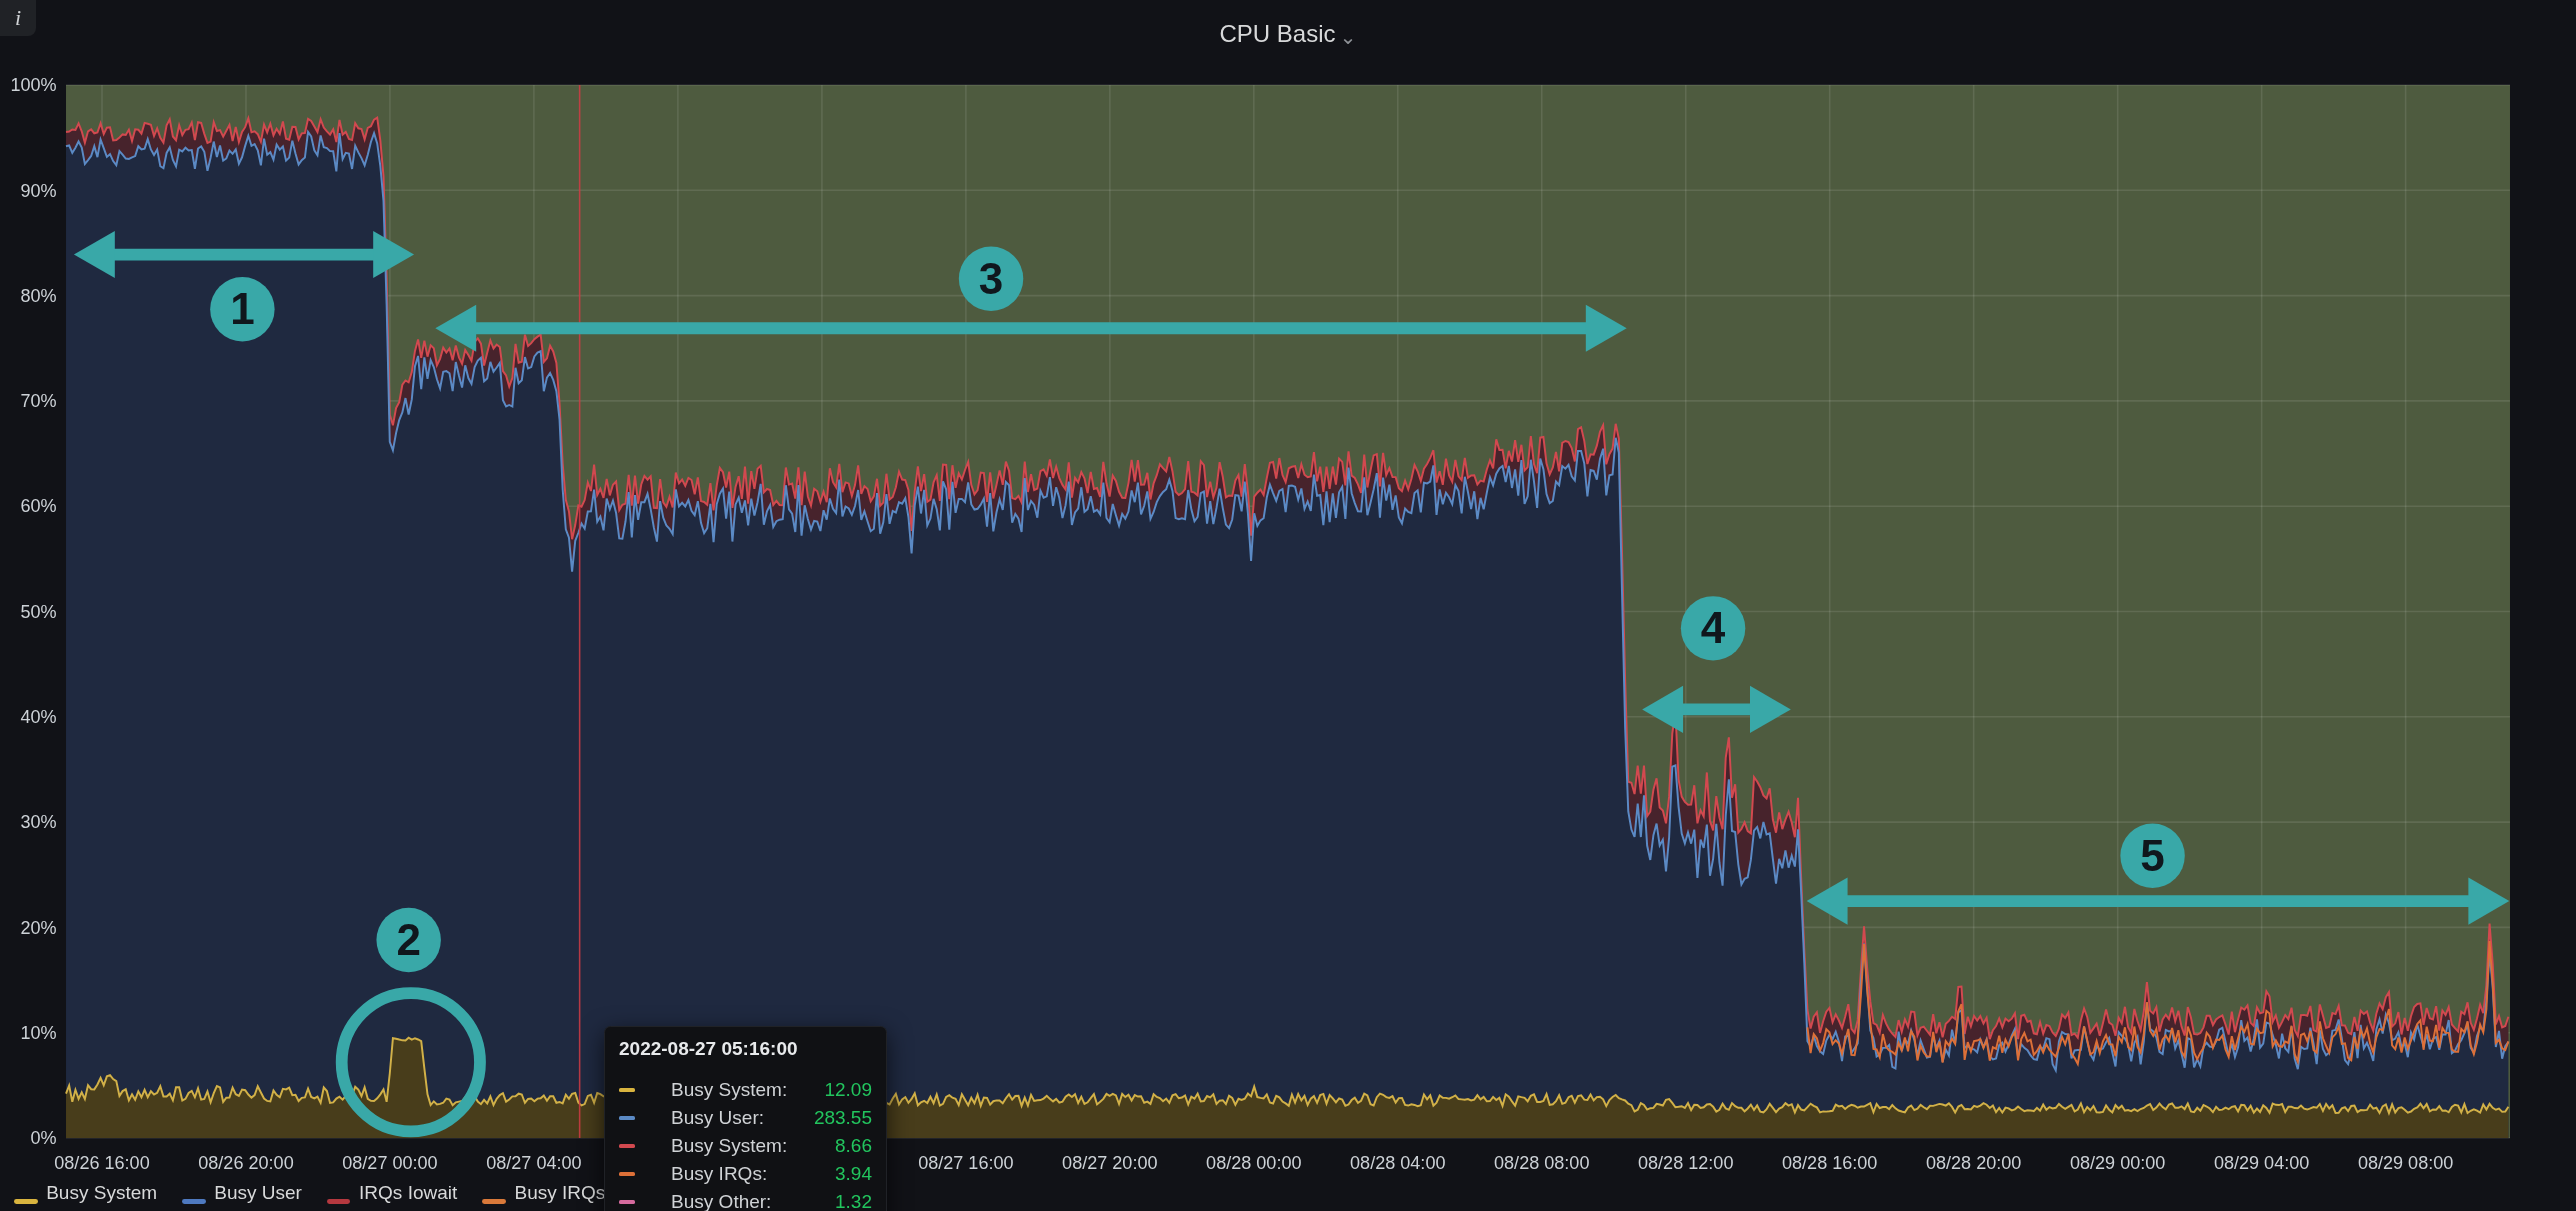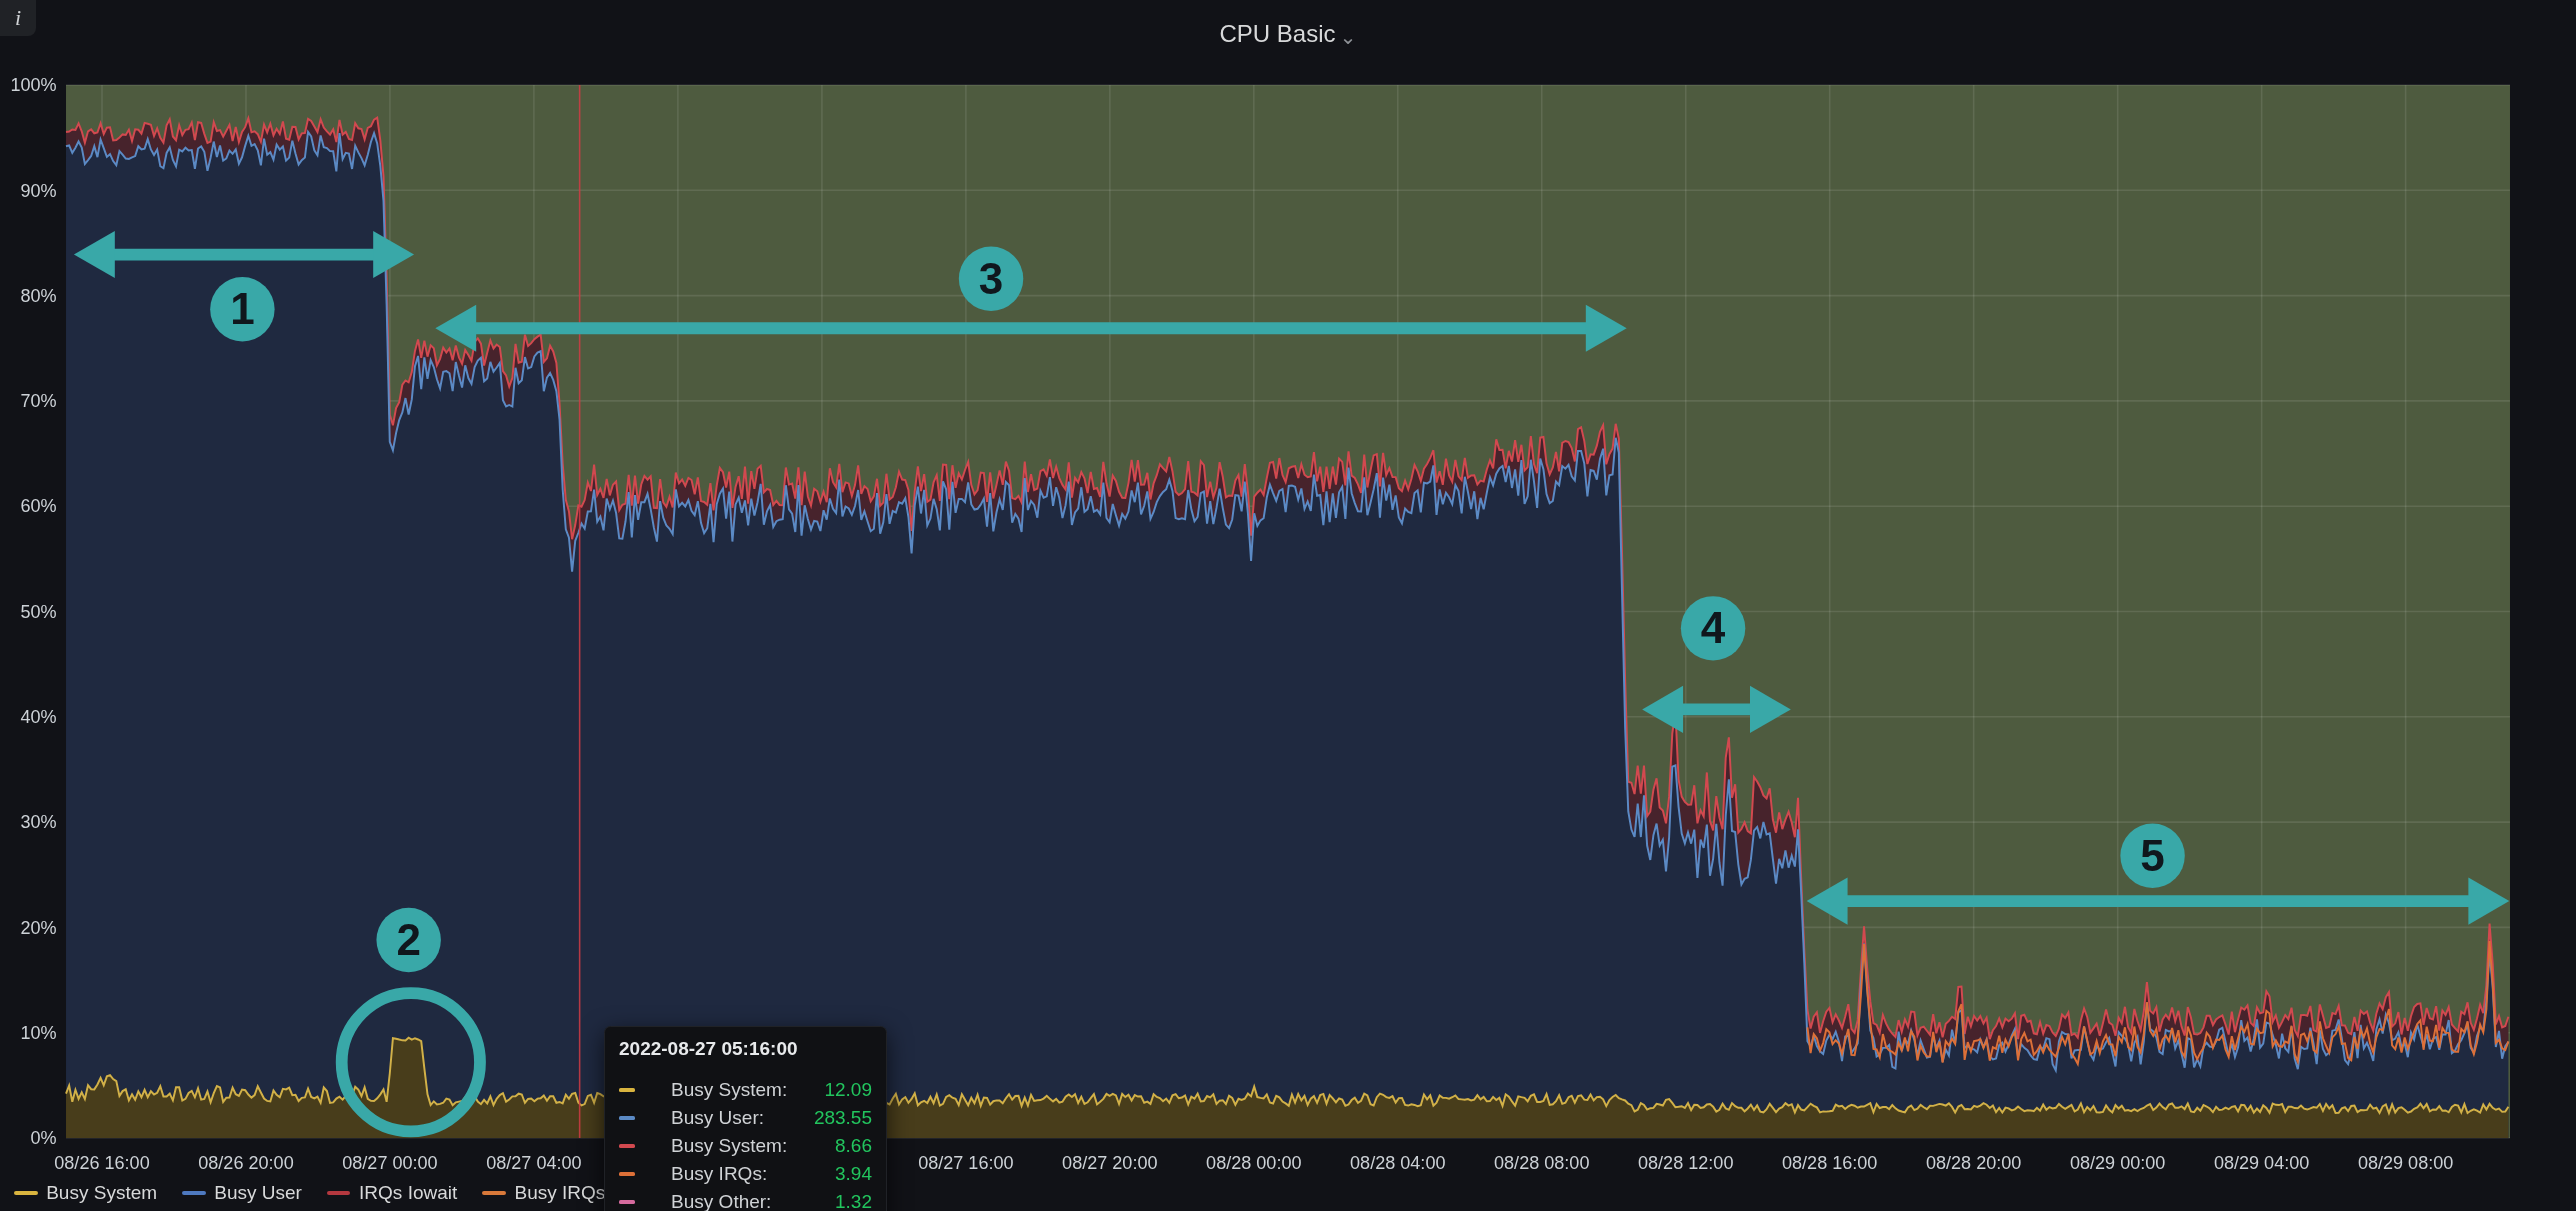--- a/index.html
+++ b/index.html
@@ -17,21 +17,21 @@
   .tooltip{position:absolute;left:604px;top:1026px;width:253px;background:#101114;
            border:0.8px solid #202227;border-radius:6.3px;box-shadow:0 7.9px 23.6px rgba(0,0,0,.65);
            padding:11px 14px;z-index:6;color:#d8d9da;font-size:19px;}
   .tt-header{font-weight:bold;color:#e8eaec;margin-bottom:16px;}
   .tt-row{display:flex;align-items:center;height:28px;}
   .tt-dash{width:15.7px;height:3.9px;border-radius:1.6px;margin-right:9.4px;flex:none;}
   .tt-label{color:#d0d3d6;margin-left:27px;}
   .tt-val{margin-left:auto;font-weight:normal;color:#22c55e;}
   .legend{position:absolute;left:14px;top:1182px;display:flex;align-items:center;gap:25px;
           z-index:3;font-size:19px;color:#d8d9da;}
-  .legend-item{display:flex;align-items:center;gap:8.6px;cursor:pointer;}
+  .legend-item{display:flex;align-items:flex-end;gap:8.6px;cursor:pointer;}
   .legend-swatch{width:23.6px;height:4.7px;border-radius:2.4px;flex:none;}
 </style>
 </head>
 <body>
 
 <div class="screen">
 
   <div class="info-corner">
     <span>i</span>
   </div>

